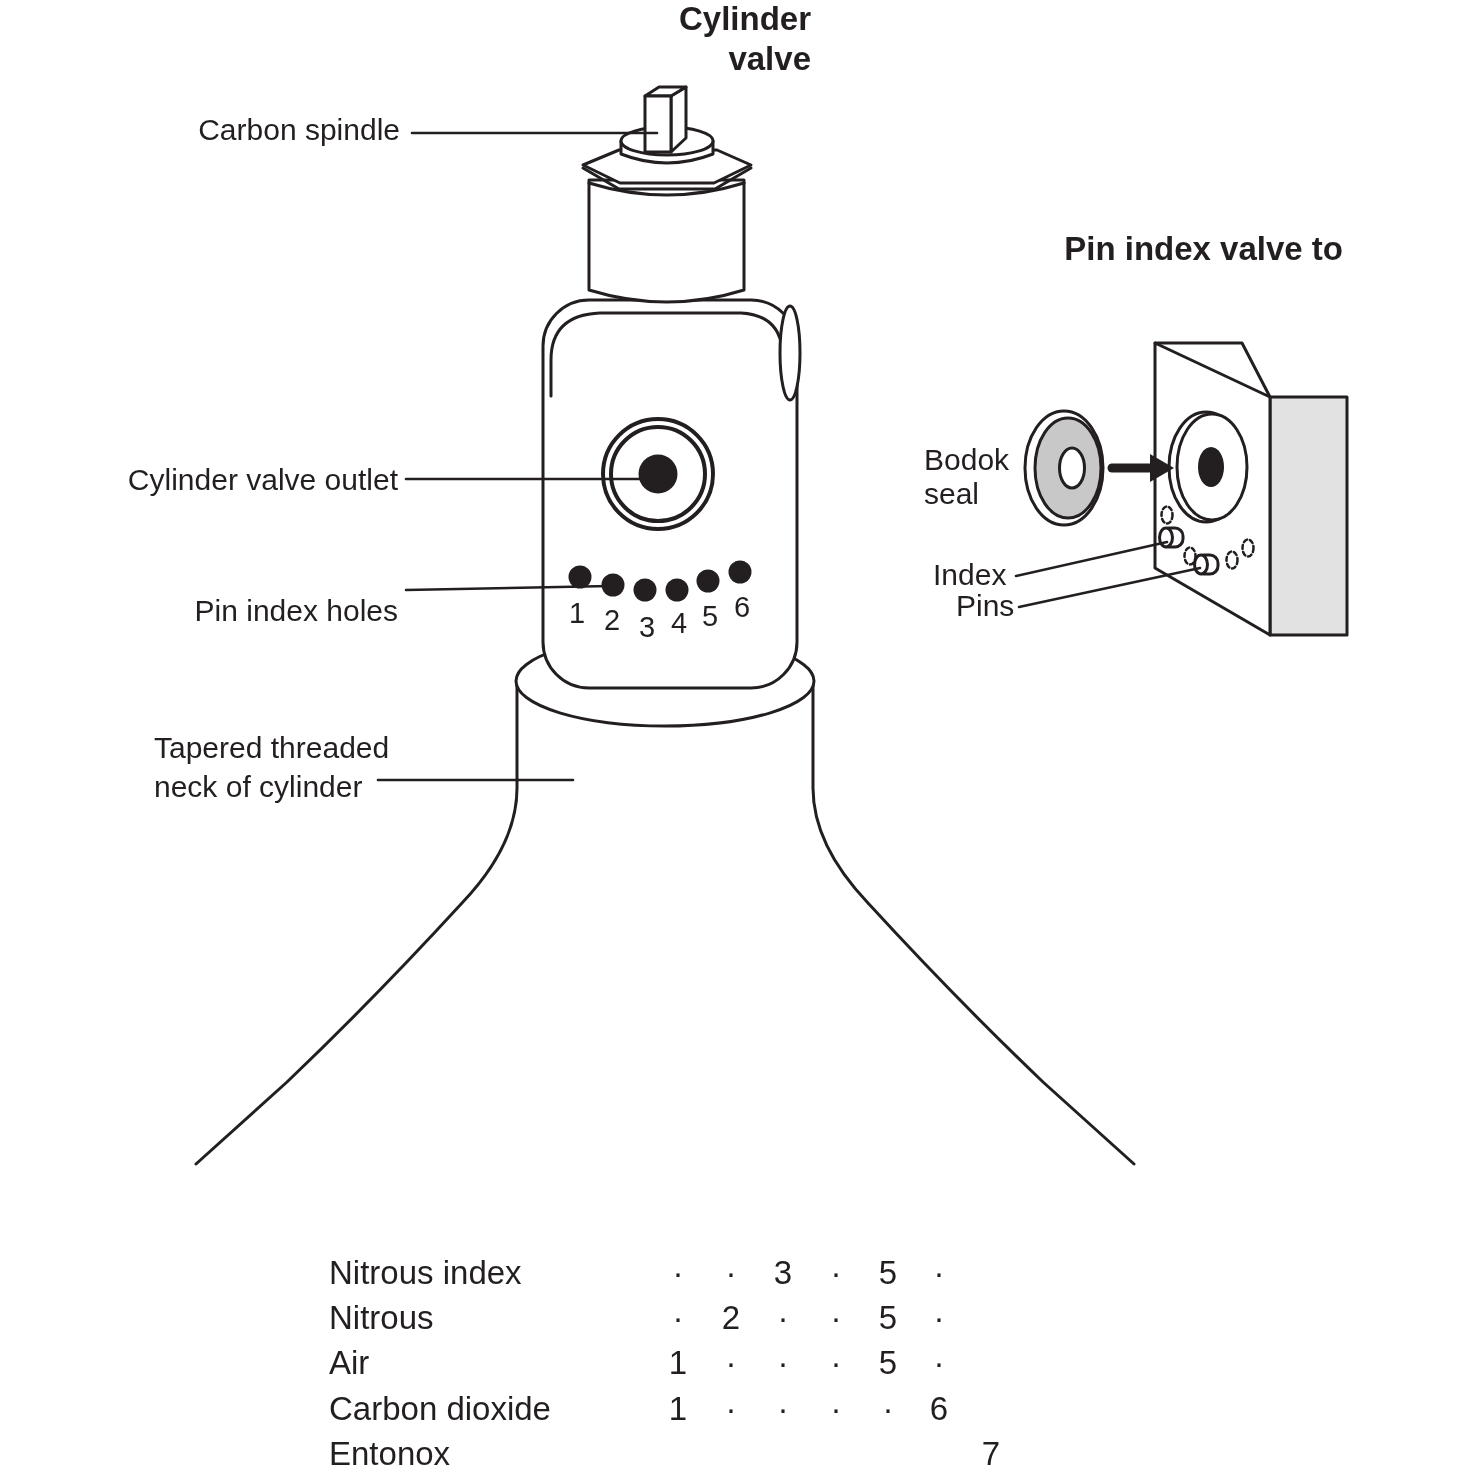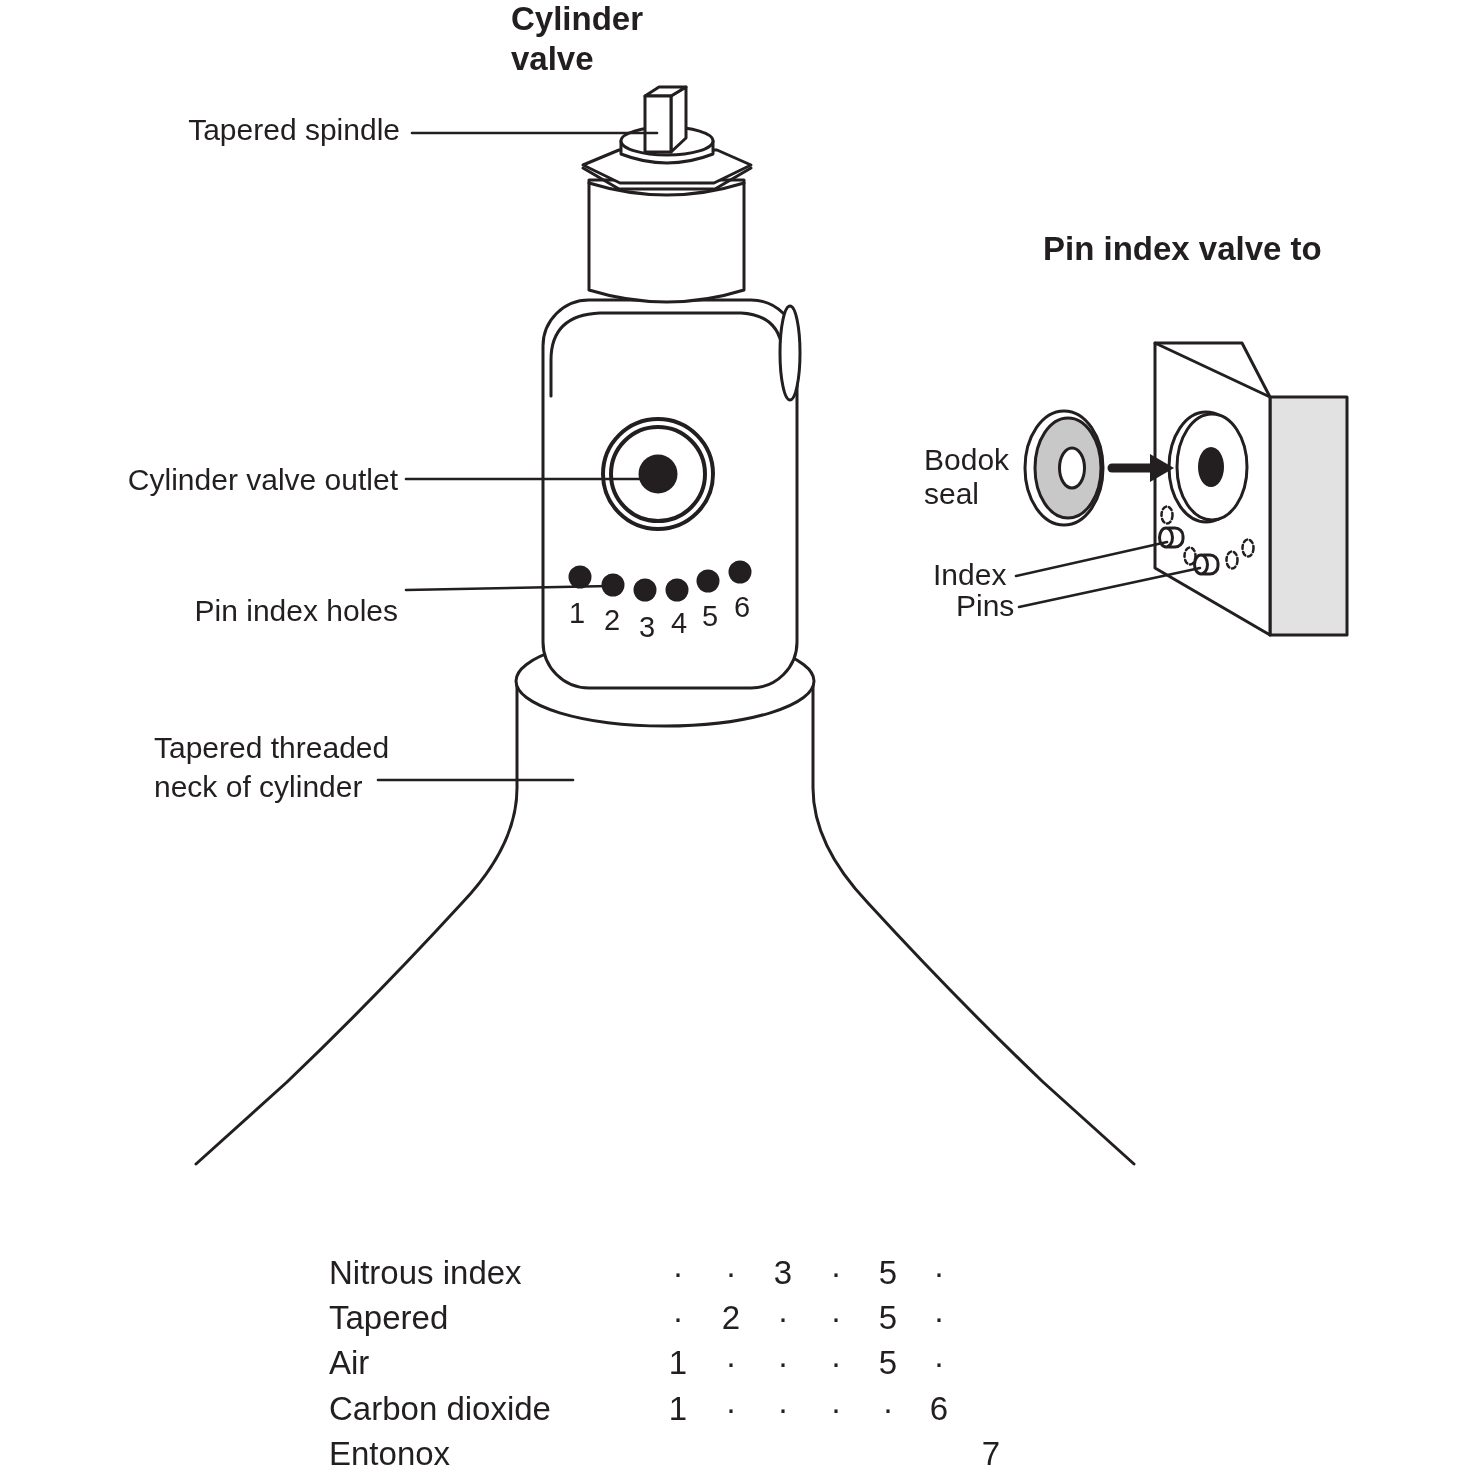--- a/index.html
+++ b/index.html
@@ -3,21 +3,21 @@
 <meta charset="utf-8">
 <style>
   html,body{margin:0;padding:0;background:#ffffff;}
   .canvas{
     position:relative;width:1467px;height:1467px;background:#ffffff;
     font-family:"Liberation Sans", sans-serif;color:#231f20;overflow:hidden;
   }
   svg.draw{position:absolute;left:0;top:0;}
   .lbl{position:absolute;font-size:30px;line-height:34px;white-space:nowrap;}
   .lbl.right{text-align:right;}
-  .title{position:absolute;font-size:33px;font-weight:bold;line-height:38px;text-align:left;white-space:nowrap;}
+  .title{position:absolute;font-size:33px;font-weight:bold;line-height:38px;text-align:right;white-space:nowrap;}
   .pin-num{position:absolute;width:24px;font-size:29px;line-height:32px;text-align:center;}
   .tbl-head{position:absolute;font-size:33px;line-height:42px;white-space:nowrap;}
   .gas{position:absolute;font-size:33px;line-height:42px;white-space:nowrap;}
   .cell{position:absolute;width:32px;font-size:33px;line-height:42px;text-align:center;}
 </style>
 </head>
 <body>
 
 <div class="canvas">
 
@@ -117,21 +117,21 @@
       <line x1="1016" y1="576" x2="1167" y2="542"></line>
       <line x1="1019" y1="607" x2="1200" y2="568"></line>
     </g>
   </svg>
 
   <div class="title" style="left:511px;top:0px;width:300px">Cylinder</div>
   <div class="title" style="left:511px;top:40px;width:300px">valve</div>
 
   <div class="title" style="left:1043px;top:230px;width:300px">Pin index valve to</div>
 
-  <div class="lbl right" style="left:150px;top:113px;width:250px">Tapered spindle</div>
+  <div class="lbl right" style="left:150px;top:113px;width:250px">Carbon spindle</div>
 
   <div class="lbl right" style="left:98px;top:463px;width:300px">Cylinder valve outlet</div>
 
   <div class="lbl right" style="left:148px;top:594px;width:250px">Pin index holes</div>
 
   <div class="lbl" style="left:154px;top:731px">Tapered threaded</div>
   <div class="lbl" style="left:154px;top:770px">neck of cylinder</div>
 
   <div class="lbl" style="left:924px;top:443px">Bodok</div>
   <div class="lbl" style="left:924px;top:477px">seal</div>
@@ -149,21 +149,21 @@
 
   <div class="gas" style="left:329px;top:1252px">Nitrous index</div>
   <span class="cell" style="left:662px;top:1252px">·</span>
   <span class="cell" style="left:715px;top:1252px">·</span>
   <span class="cell" style="left:767px;top:1252px">3</span>
   <span class="cell" style="left:820px;top:1252px">·</span>
   <span class="cell" style="left:872px;top:1252px">5</span>
   <span class="cell" style="left:923px;top:1252px">·</span>
   <span class="cell" style="left:975px;top:1252px"></span>
 
-  <div class="gas" style="left:329px;top:1297px">Tapered</div>
+  <div class="gas" style="left:329px;top:1297px">Nitrous</div>
   <span class="cell" style="left:662px;top:1297px">·</span>
   <span class="cell" style="left:715px;top:1297px">2</span>
   <span class="cell" style="left:767px;top:1297px">·</span>
   <span class="cell" style="left:820px;top:1297px">·</span>
   <span class="cell" style="left:872px;top:1297px">5</span>
   <span class="cell" style="left:923px;top:1297px">·</span>
   <span class="cell" style="left:975px;top:1297px"></span>
 
   <div class="gas" style="left:329px;top:1342px">Air</div>
   <span class="cell" style="left:662px;top:1342px">1</span>

